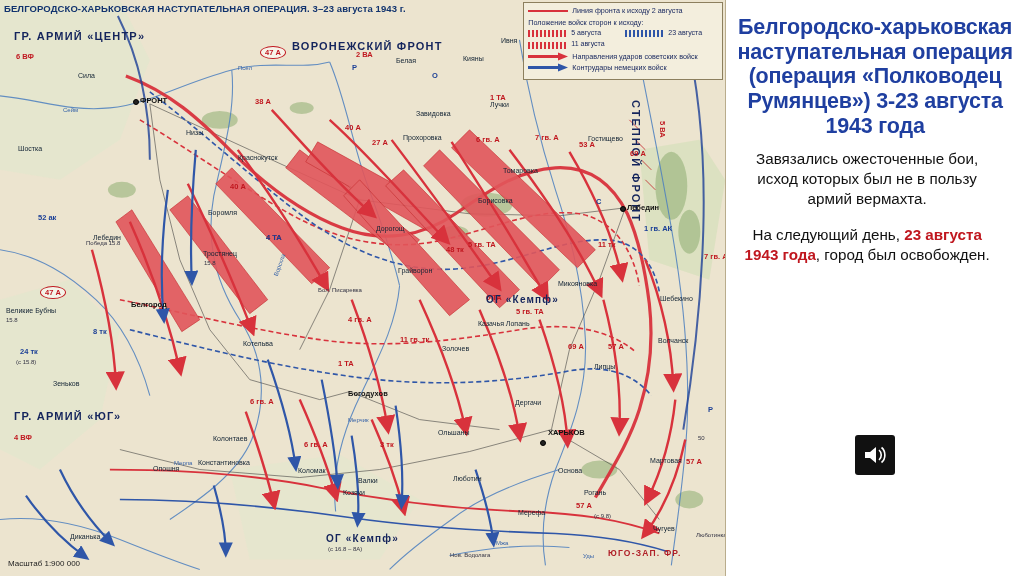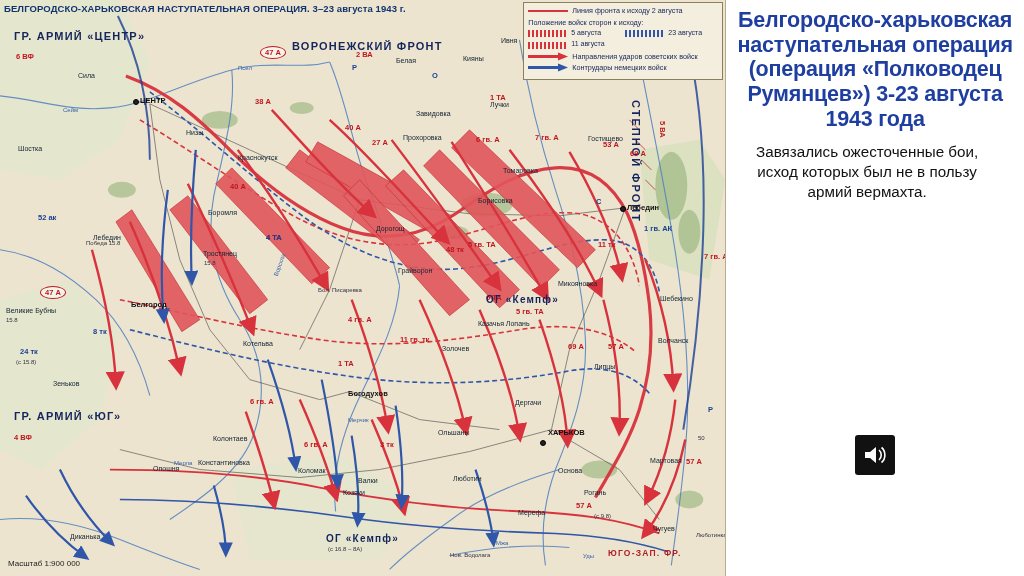--- a/index.html
+++ b/index.html
@@ -99,21 +99,21 @@
   }
   .legend-split { display: flex; gap: 4px; margin-bottom: 2.5px; }
   .lg-small { font-size: 7px; }
 
   
   .text-panel {
     position: relative;
     width: 298px;
     height: 489px;
     background: #ffffff;
-    padding: 6px 10px 0 10px;
+    padding: 13px 10px 0 10px;
     box-sizing: border-box;
   }
   .headline {
     text-align: center;
     font-size: 21.5px;
     line-height: 1.15;
     font-weight: bold;
     color: #1f3fa0;
     margin: 2px 0 10px 0;
     letter-spacing: -.2px;
@@ -370,21 +370,21 @@
         <span class="lg-text">Контрудары немецких войск</span>
       </div>
     </div>
 
     <div class="lbl front" style="left:14px;  top:30px;">ГР. АРМИЙ «ЦЕНТР»</div>
     <div class="lbl front" style="left:292px; top:40px;">ВОРОНЕЖСКИЙ ФРОНТ</div>
     <div class="lbl front" style="left:14px;  top:410px;">ГР. АРМИЙ «ЮГ»</div>
     <div class="lbl front" style="left:630px; top:100px; writing-mode:vertical-rl; letter-spacing:2px;">СТЕПНОЙ ФРОНТ</div>
     <div class="lbl front-red" style="left:608px; top:548px; font-size:8.5px;">ЮГО-ЗАП. ФР.</div>
 
-    <div class="lbl city" style="left:140px; top:96px;">ЦЕНТР</div>
+    <div class="lbl city" style="left:140px; top:96px;">ФРОНТ</div>
     <div class="citydot" style="left:133px; top:99px;"></div>
     <div class="lbl city" style="left:627px; top:203px;">Лебедин</div>
     <div class="citydot" style="left:620px; top:206px;"></div>
     <div class="lbl city" style="left:548px; top:428px;">ХАРЬКОВ</div>
     <div class="citydot" style="left:540px; top:440px;"></div>
     <div class="lbl city" style="left:131px; top:300px;">Белгород</div>
     <div class="lbl city" style="left:348px; top:389px;">Богодухов</div>
 
     <div class="lbl" style="left:243px; top:340px;">Котельва</div>
     <div class="lbl" style="left:238px; top:154px;">Краснокутск</div>
@@ -442,21 +442,21 @@
     <div class="oval-label" style="left:260px; top:46px;">47 А</div>
     <div class="oval-label" style="left:40px;  top:286px;">47 А</div>
     <div class="lbl army-red" style="left:255px; top:97px;">38 А</div>
     <div class="lbl army-red" style="left:345px; top:123px;">40 А</div>
     <div class="lbl army-red" style="left:230px; top:182px;">40 А</div>
     <div class="lbl army-red" style="left:372px; top:138px;">27 А</div>
     <div class="lbl army-red" style="left:266px; top:233px;">4 ТА</div>
     <div class="lbl army-red" style="left:490px; top:93px;">1 ТА</div>
     <div class="lbl army-red" style="left:476px; top:135px;">6 гв. А</div>
     <div class="lbl army-red" style="left:535px; top:133px;">7 гв. А</div>
-    <div class="lbl army-red" style="left:603px; top:140px;">53 А</div>
+    <div class="lbl army-red" style="left:579px; top:140px;">53 А</div>
     <div class="lbl army-red" style="left:630px; top:149px;">69 А</div>
     <div class="lbl army-red" style="left:704px; top:252px;">7 гв. А</div>
     <div class="lbl army-red" style="left:608px; top:342px;">57 А</div>
     <div class="lbl army-red" style="left:576px; top:501px;">57 А</div>
     <div class="lbl army-red" style="left:686px; top:457px;">57 А</div>
     <div class="lbl army-red" style="left:468px; top:240px;">5 гв. ТА</div>
     <div class="lbl army-red" style="left:516px; top:307px;">5 гв. ТА</div>
     <div class="lbl army-red" style="left:338px; top:359px;">1 ТА</div>
     <div class="lbl army-red" style="left:446px; top:245px;">48 тк</div>
     <div class="lbl army-red" style="left:598px; top:240px;">11 тк</div>
@@ -494,20 +494,23 @@
 
     <div class="map-scale">Масштаб 1:900 000</div>
   </div>
 
   <div class="text-panel">
     <div class="headline">Белгородско-харьковская наступательная операция (операция «Полководец Румянцев») 3-23 августа 1943 года</div>
 
     <p class="para p1">Завязались ожесточенные бои, исход которых был не в пользу армий вермахта.</p>
 
 
+    <p class="para">
+      <span>На следующий день, </span><span class="hl-red">23 августа 1943 года</span><span>, город был освобожден.</span>
+    </p>
 
     <div class="speaker-wrap">
       <svg width="24" height="22" viewBox="0 0 24 22">
         <path d="M2,8 L7,8 L13,3 L13,19 L7,14 L2,14 z" fill="#ffffff"></path>
         <path d="M16,6 C19,8.5 19,13.5 16,16" stroke="#ffffff" stroke-width="1.6" fill="none"></path>
         <path d="M18.5,3.5 C23,7 23,15 18.5,18.5" stroke="#ffffff" stroke-width="1.6" fill="none"></path>
       </svg>
     </div>
   </div>
 </div>

